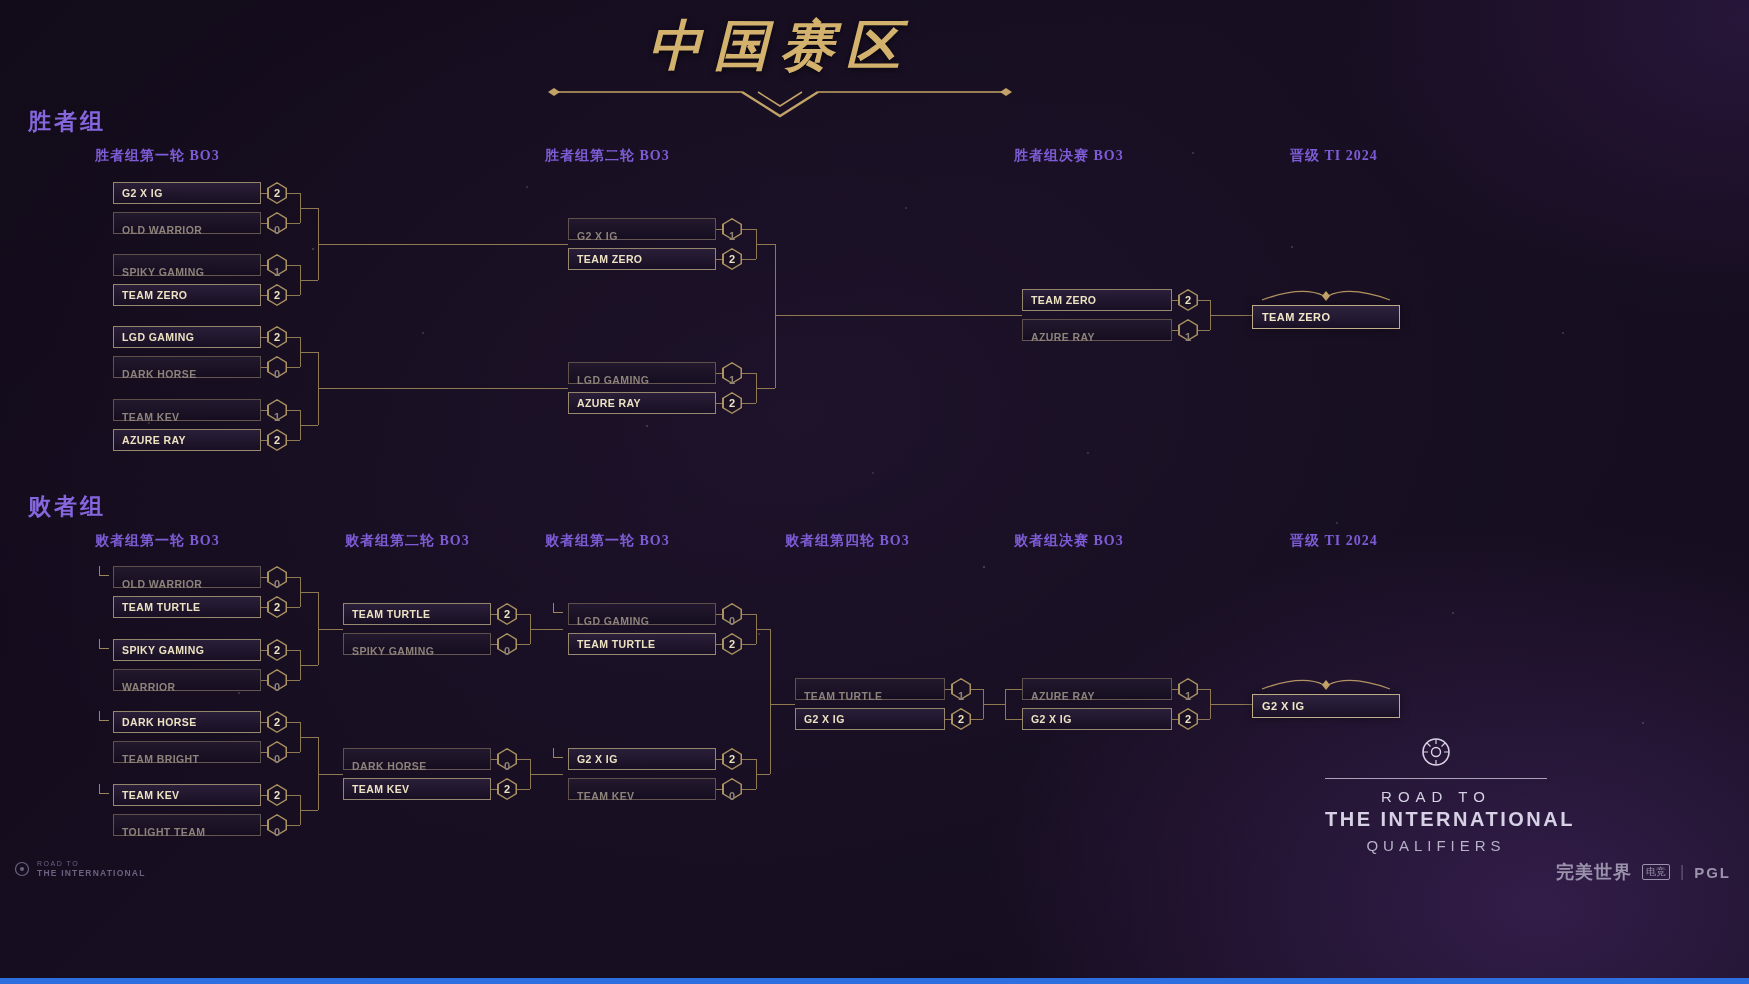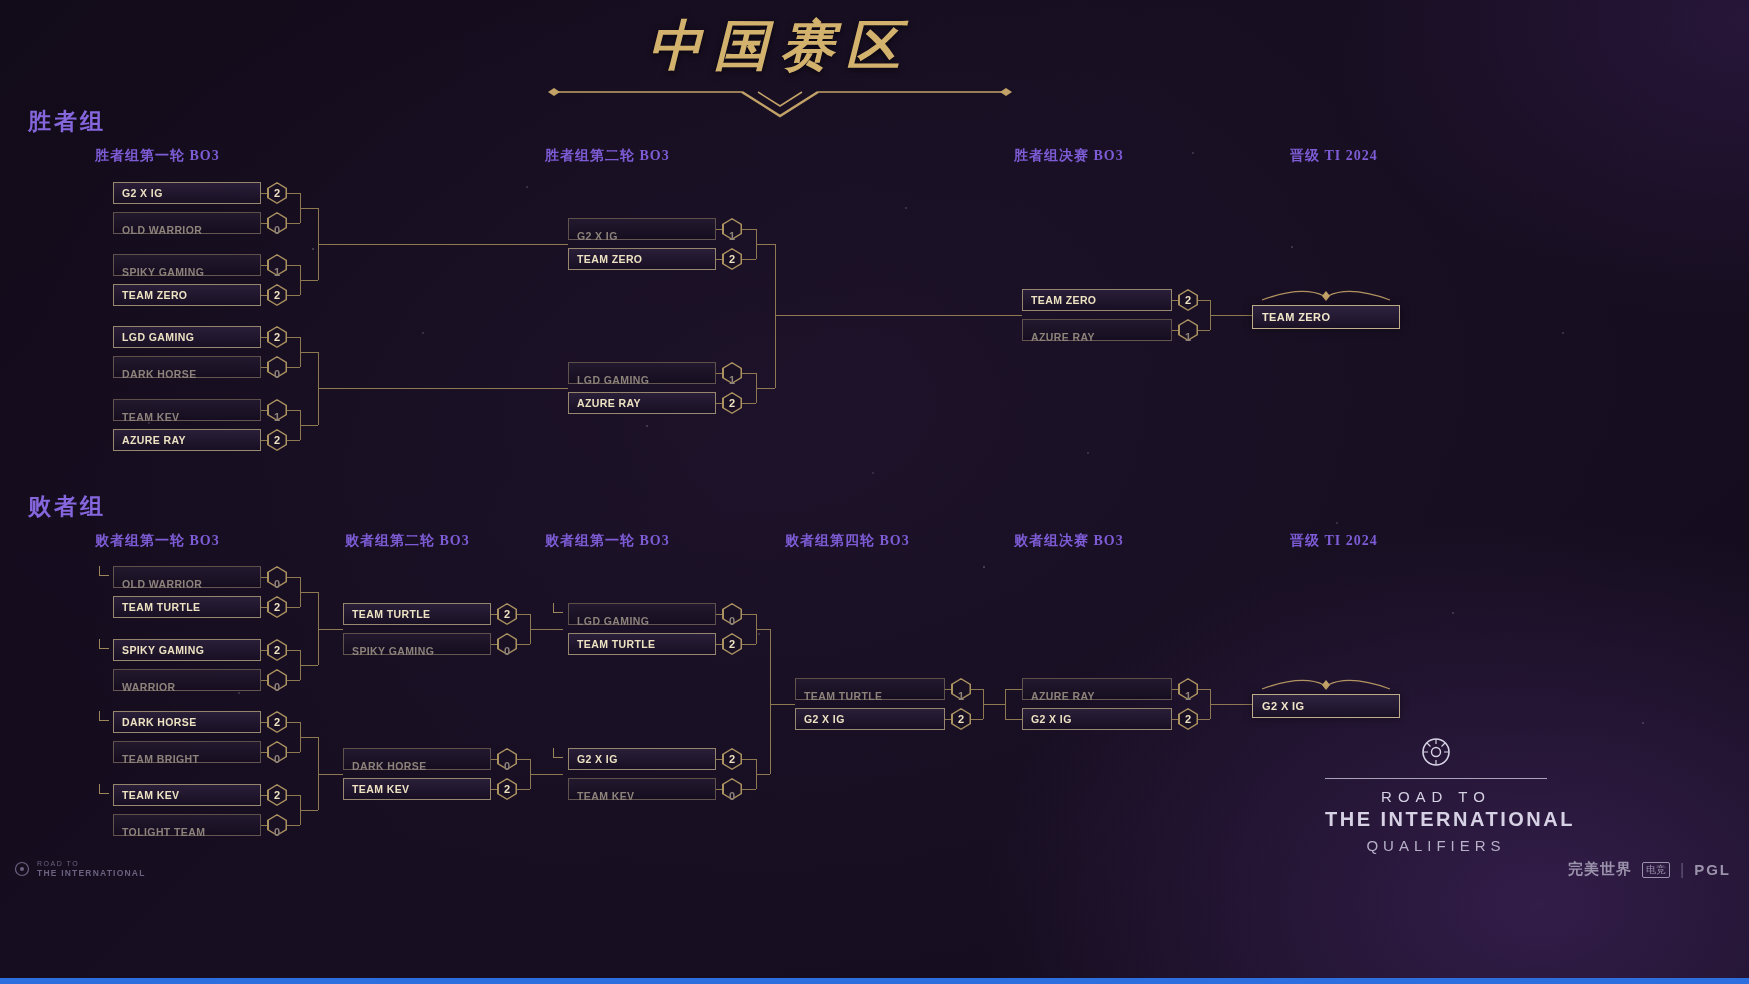--- a/index.html
+++ b/index.html
@@ -55,21 +55,21 @@
     border-left:1px solid rgba(171,147,97,.9);border-bottom:1px solid rgba(171,147,97,.9);}
   .ti-logo{position:absolute;left:1325px;top:736px;width:222px;text-align:center;color:#d6d1e4;}
   .ti-logo .rule{height:1px;background:rgba(214,209,228,.75);margin:4px 0 9px;}
   .ti-road{font-size:15px;letter-spacing:6px;}
   .ti-main{font-size:20px;font-weight:700;letter-spacing:2.5px;margin-top:3px;white-space:nowrap;}
   .ti-qual{font-size:15px;letter-spacing:5px;margin-top:6px;color:#b7b1c8;}
   .wm{position:absolute;left:14px;top:860px;display:flex;align-items:center;gap:7px;color:#6a6280;}
   .wm-text .l1{font-size:7px;letter-spacing:1.5px;}
   .wm-text .l2{font-size:8.5px;font-weight:700;letter-spacing:1.2px;margin-top:1px;}
   .partners{position:absolute;right:18px;top:860px;display:flex;align-items:center;gap:10px;color:#9b93ac;}
-  .pw{font-size:15px;font-weight:700;letter-spacing:1px;}
+  .pw{font-size:18px;font-weight:700;letter-spacing:1px;}
   .esports{font-size:10px;border:1px solid currentColor;border-radius:2px;padding:0 3px;}
   .psep{color:rgba(155,147,172,.5);}
   .pgl{font-size:15px;font-weight:700;letter-spacing:2px;}
   .bottom-bar{position:absolute;left:0;right:0;bottom:0;height:6px;background:#2e6fe0;}
 </style>
 </head>
 <body>
 
 <div class="stage">
   <div class="stars"></div>

